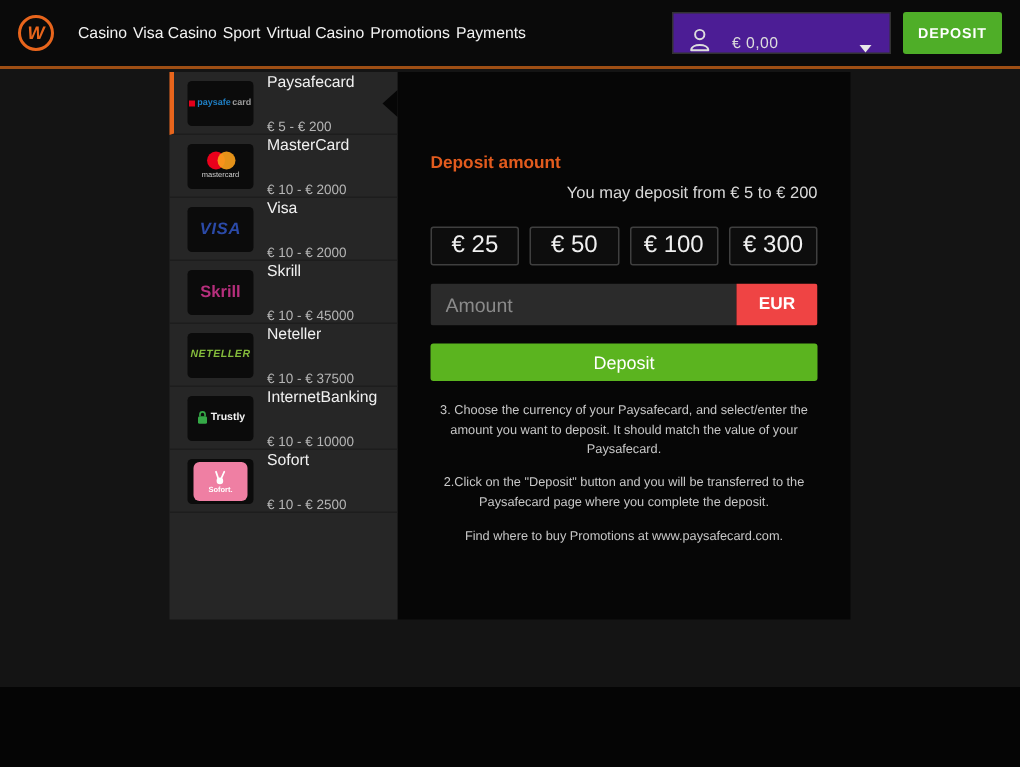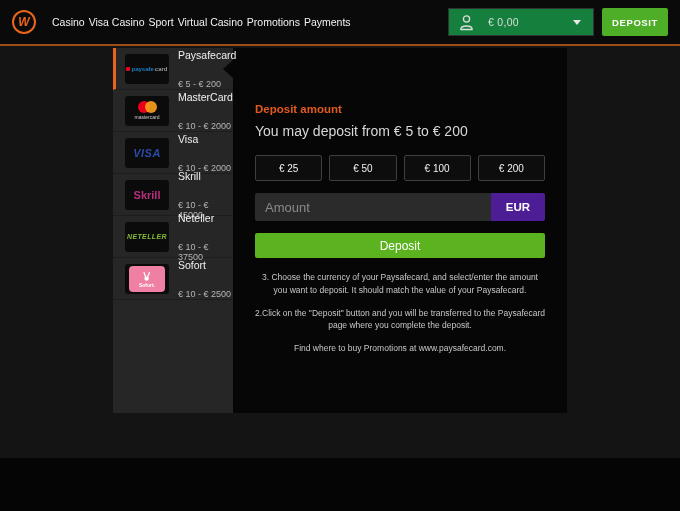--- a/index.html
+++ b/index.html
@@ -22,41 +22,41 @@
   .brand-logo {
     width:24px; height:24px; margin-left:12px;
     border:2px solid #e8651c; border-radius:50%;
     display:flex; align-items:center; justify-content:center;
     color:#e8651c; font-size:12px; font-weight:bold; font-style:italic;
   }
   .nav-items { display:flex; gap:4px; margin-left:16px; }
   .nav-item { font-size:10.5px; color:#f2f2f2; cursor:pointer; white-space:nowrap; }
   .nav-right { margin-left:auto; display:flex; align-items:center; margin-right:12px; }
   .account-box {
-    width:146px; height:28px; background:#15803d; border:1px solid #323232;
-    display:flex; align-items:center; cursor:pointer;
+    width:146px; height:28px; background:#4c1d95; border:1px solid #323232;
+    display:flex; align-items:flex-end; cursor:pointer;
   }
   .account-box .user-ico { margin-left:10px; display:flex; }
   .balance-text { font-size:10.5px; color:#ddd; margin-left:14px; letter-spacing:.3px; }
   .caret-down {
     margin-left:auto; margin-right:12px;
     width:0; height:0; border-left:4px solid transparent; border-right:4px solid transparent;
     border-top:5px solid #e8e8e8;
   }
   .deposit-btn-top {
     margin-left:8px; width:66px; height:28px; background:#4fae28; border:none; border-radius:2px;
     color:#fff; font-size:9.5px; font-weight:bold; letter-spacing:.6px; cursor:pointer;
     font-family:"Liberation Sans", sans-serif;
   }
 
   
   .content { position:absolute; top:48px; left:113px; width:454px; height:365px; display:flex; }
 
   
-  .sidebar { width:120px; background:#262626; position:relative; }
+  .sidebar { width:152px; background:#262626; position:relative; }
   .method {
     height:42px; display:flex; align-items:center; position:relative;
     border-bottom:1px solid #1d1d1d; cursor:pointer;
   }
   .method.selected { border-left:3px solid #e8651c; }
   .method.selected .tile { margin-left:9px; }
   .method.selected::after {
     content:""; position:absolute; right:0; top:50%; transform:translateY(-50%);
     width:0; height:0; border-top:9px solid transparent; border-bottom:9px solid transparent;
     border-right:10px solid #060606;
@@ -86,34 +86,34 @@
   .logo-trustly .t-word { color:#f2f2f2; font-size:7px; font-weight:bold; }
   .logo-sofort {
     width:36px; height:26px; background:#ef7fa3; border-radius:4px;
     display:flex; flex-direction:column; align-items:center; justify-content:center;
   }
   .sofort-word { font-size:5px; color:#fff; font-weight:bold; margin-top:0px; }
 
   
   .main-panel { flex:1; background:#060606; padding:0 22px; }
   .panel-title { margin-top:55px; font-size:11.5px; font-weight:bold; color:#e25b1e; }
-  .panel-sub { margin-top:8px; font-size:14px; color:#d8d8d8; }
+  .panel-sub { margin-top:8px; font-size:11px; color:#d8d8d8;text-align:right; }
   .chips { display:flex; gap:7px; margin-top:16px; }
   .chip {
     flex:1; height:26px; background:#0d0d0d; border:1px solid #3f3f3f; border-radius:2px;
-    color:#f0f0f0; font-size:10px; cursor:pointer; font-family:"Liberation Sans", sans-serif;
+    color:#f0f0f0; font-size:16px; cursor:pointer; font-family:"Liberation Sans", sans-serif;
   }
   .amount-row { display:flex; margin-top:12px; height:28px; border-radius:2px; overflow:hidden; }
   .amount-input {
     flex:1; background:#2b2b2b; border:none; outline:none; color:#e8e8e8;
     font-size:13px; padding-left:10px; font-family:"Liberation Sans", sans-serif;
   }
   .amount-input::placeholder { color:#8a8a8a; }
   .currency-box {
-    width:54px; background:#4c1d95; color:#fff; font-size:11.5px; font-weight:bold;
+    width:54px; background:#ef4444; color:#fff; font-size:11.5px; font-weight:bold;
     display:flex; align-items:center; justify-content:center;
   }
   .deposit-btn-main {
     width:100%; margin-top:12px; height:25px; background:#5bb41f; border:none; border-radius:2px;
     color:#fff; font-size:12px; cursor:pointer; font-family:"Liberation Sans", sans-serif;
   }
   .instructions { margin-top:13px; text-align:center; }
   .instructions p { font-size:8.5px; color:#c8c8c8; line-height:1.5; margin-bottom:10px; }
 
   
@@ -204,20 +204,35 @@
     <div class="method">
       <div class="tile">
         <span class="logo-neteller">NETELLER</span>
       </div>
       <div class="m-text">
         <div class="m-name">Neteller</div>
         <div class="m-range">€ 10 - € 37500</div>
       </div>
     </div>
 
+    <div class="method">
+      <div class="tile">
+        <div class="logo-trustly">
+          <svg width="8" height="9" viewBox="0 0 8 9">
+            <rect x="1" y="3.5" width="6" height="5" rx="1" fill="#35a947"></rect>
+            <path d="M2.3 3.5 V2.3 a1.7 1.7 0 0 1 3.4 0 V3.5" fill="none" stroke="#35a947" stroke-width="1.1"></path>
+          </svg>
+          <span class="t-word">Trustly</span>
+        </div>
+      </div>
+      <div class="m-text">
+        <div class="m-name">InternetBanking</div>
+        <div class="m-range">€ 10 - € 10000</div>
+      </div>
+    </div>
 
     <div class="method">
       <div class="tile">
         <div class="logo-sofort">
           <svg width="12" height="12" viewBox="0 0 12 12">
             <path d="M4.5 7 L3 2.5" stroke="#fff" stroke-width="1.2" stroke-linecap="round" fill="none"></path>
             <path d="M6.5 7 L8.5 2.5" stroke="#fff" stroke-width="1.2" stroke-linecap="round" fill="none"></path>
             <circle cx="5.6" cy="8.6" r="2.2" fill="#fff"></circle>
           </svg>
           <span class="sofort-word">Sofort.</span>
@@ -232,21 +247,21 @@
   </div>
 
   <div class="main-panel">
     <div class="panel-title">Deposit amount</div>
     <div class="panel-sub">You may deposit from € 5 to € 200</div>
 
     <div class="chips">
       <button class="chip">€ 25</button>
       <button class="chip">€ 50</button>
       <button class="chip">€ 100</button>
-      <button class="chip">€ 200</button>
+      <button class="chip">€ 300</button>
     </div>
 
     <div class="amount-row">
       <input class="amount-input" type="text" placeholder="Amount" style="">
       <div class="currency-box">EUR</div>
     </div>
 
     <button class="deposit-btn-main">Deposit</button>
 
     <div class="instructions">

